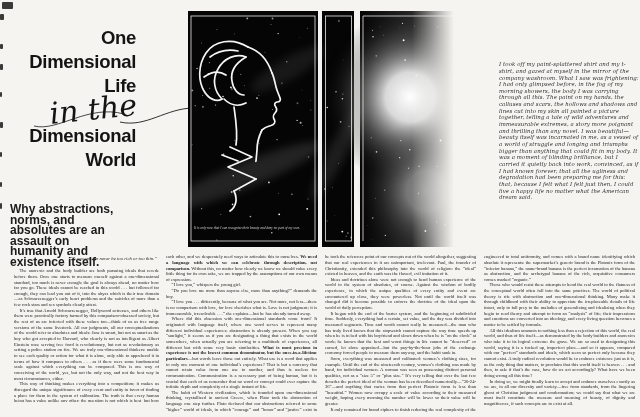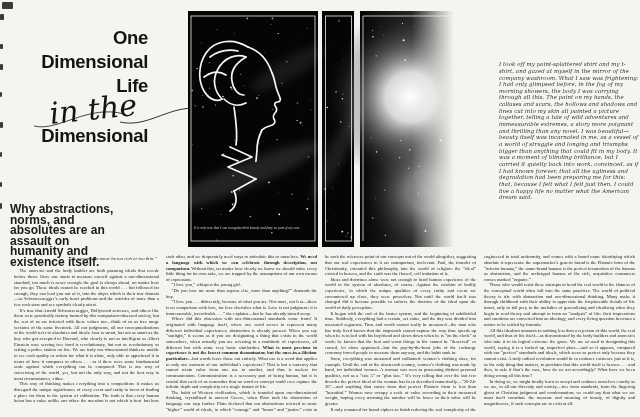--- a/index.html
+++ b/index.html
@@ -1,21 +1,21 @@
 <!DOCTYPE html>
 <html><head>
 <meta charset="utf-8">
 <style>
   html,body{margin:0;padding:0;background:#888;}
   .page{position:relative;width:640px;height:417px;background:#f5f4f0;overflow:hidden;
         font-family:"Liberation Serif",serif;color:#1f1f1f;}
   
   .mark{position:absolute;background:#191919;border-radius:1px;opacity:.85;}
   
-  .title-block{position:absolute;left:24px;top:26px;width:124px;text-align:right;
+  .title-block{position:absolute;left:12px;top:26px;width:124px;text-align:right;
         font-family:"Liberation Sans",sans-serif;font-weight:bold;color:#141414;}
   .t-line{font-size:18.5px;line-height:24px;letter-spacing:-.3px;}
   .t-spacer{height:26px;}
   .script-wrap{position:absolute;left:28px;top:84px;width:172px;height:48px;pointer-events:none;}
   .subtitle{position:absolute;left:10px;top:204px;width:124px;text-align:left;
         font-family:"Liberation Sans",sans-serif;font-weight:bold;font-size:12px;
         line-height:10.5px;white-space:pre-line;color:#1b1b1b;}
   
   .illus{position:absolute;left:188px;top:11px;width:266px;height:236px;
         -webkit-mask-image:linear-gradient(to right,#000 0,#000 224px,rgba(0,0,0,.5) 246px,transparent 266px);
@@ -62,20 +62,21 @@
     <div class="mark" style="left:0;top:182px;width:2px;height:5px;"></div>
     <div class="mark" style="left:0;top:203px;width:2px;height:6px;"></div>
   </div>
 
   <div class="title-block">
     <div class="t-line">One</div>
     <div class="t-line">Dimensional</div>
     <div class="t-line">Life</div>
     <div class="t-spacer"></div>
     <div class="t-line">Dimensional</div>
+    <div class="t-line">World</div>
   </div>
 
   <div class="script-wrap">
     <svg width="172" height="48" viewBox="0 0 172 48">
       <path d="M 92,38 C 118,44 138,24 166,24" stroke="#1a1a1a" stroke-width="0.9" fill="none"></path>
       <path d="M 6,42 C 30,48 60,20 96,30" stroke="#1a1a1a" stroke-width="0.8" fill="none"></path>
       <text x="22" y="34" transform="rotate(-6 80 30)" font-family="DejaVu Serif, serif" font-style="italic" font-size="30" fill="#141414">in the</text>
     </svg>
   </div>
 

